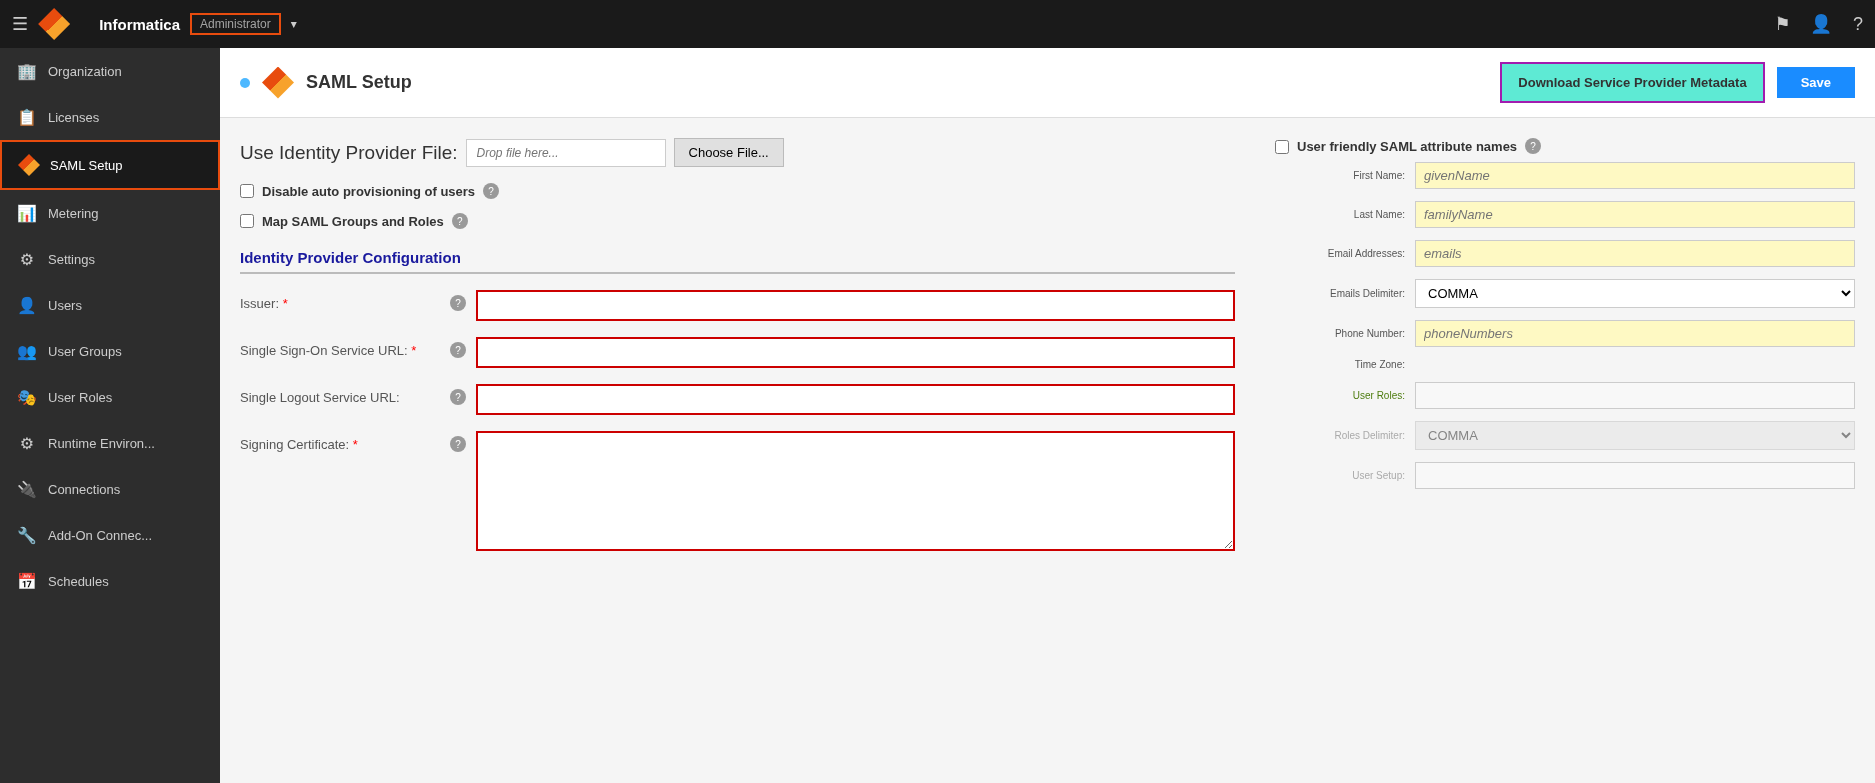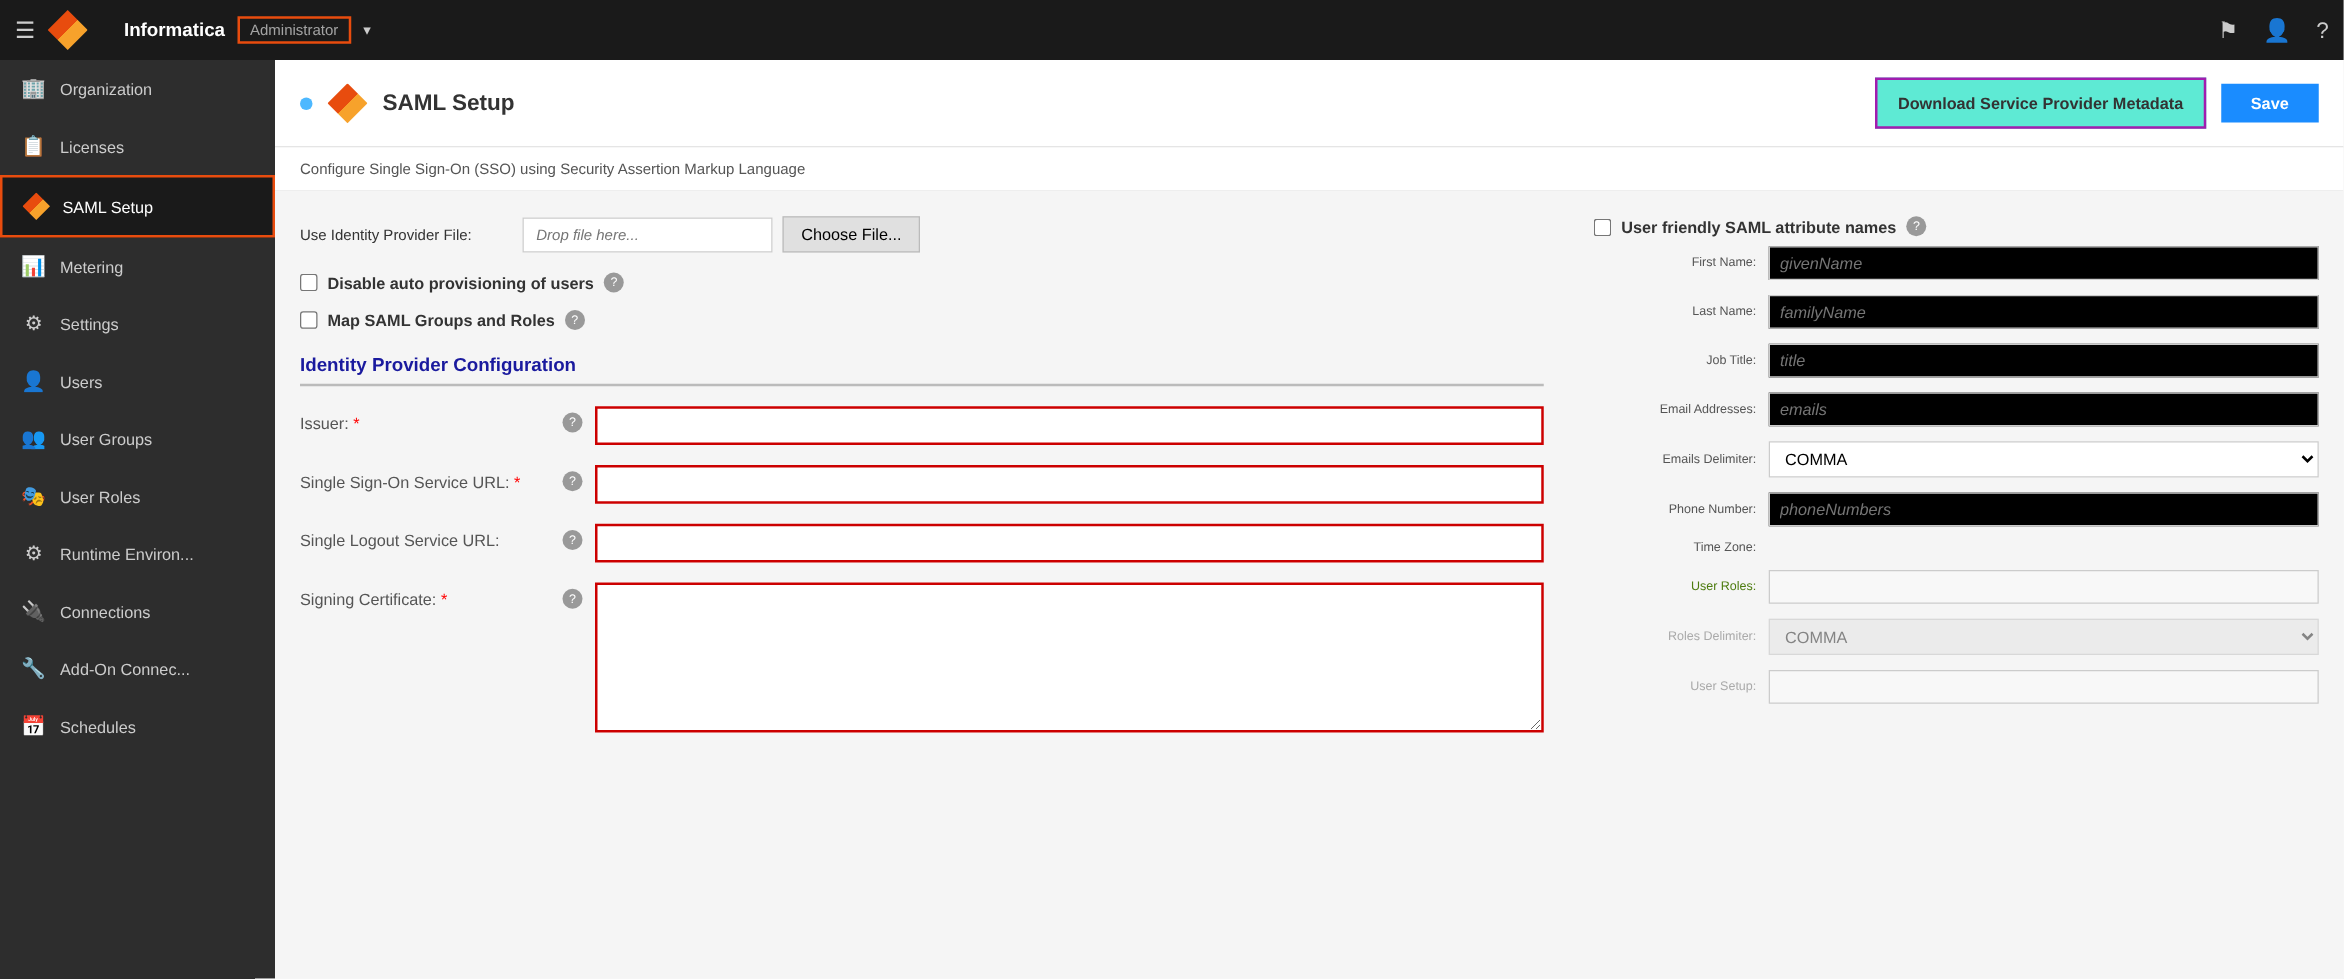--- a/index.html
+++ b/index.html
@@ -155,21 +155,21 @@
     }
 
     .file-upload-row {
       display: flex;
       align-items: center;
       gap: 8px;
       margin-bottom: 16px;
     }
     .file-upload-label {
       color: #333;
-      font-size: 12px;
+      font-size: 19px;
       white-space: nowrap;
       min-width: 170px;
     }
     .file-drop-input {
       border: 1px solid #ccc;
       background: #fff;
       padding: 6px 10px;
       font-size: 12px;
       color: #999;
       font-style: italic;
@@ -268,21 +268,21 @@
       color: #555;
       text-align: right;
     }
     .attr-field input[type="text"] {
       flex: 1;
       border: 1px solid #ccc;
       padding: 5px 8px;
       font-size: 13px;
       font-style: italic;
       color: #888;
-      background: #000000;
+      background: #fef9c3;
       outline: none;
     }
     .attr-field input[type="text"].disabled-field {
       background: #f0f0f0;
       color: #999;
     }
     .attr-field select {
       flex: 1;
       border: 1px solid #ccc;
       padding: 5px 8px;
@@ -388,21 +388,20 @@
   <div class="content-area">
 
     <div class="page-header">
       <div class="active-dot"></div>
       <div class="page-icon"></div>
       <span class="page-title">SAML Setup</span>
       <button class="btn-download">Download Service Provider Metadata</button>
       <button class="btn-save">Save</button>
     </div>
 
-    <div class="page-subtitle">Configure Single Sign-On (SSO) using Security Assertion Markup Language</div>
 
     <div class="page-body">
       <div class="form-area">
 
         <div class="left-col">
 
           <div class="file-upload-row">
             <span class="file-upload-label">Use Identity Provider File:</span>
             <input type="text" class="file-drop-input" readonly="" placeholder="Drop file here..." style="">
             <button class="choose-file-btn">Choose File...</button>
@@ -470,24 +469,20 @@
           <div class="attr-field">
             <label>First Name:</label>
             <input type="text" placeholder="givenName" style="">
           </div>
 
           <div class="attr-field">
             <label>Last Name:</label>
             <input type="text" placeholder="familyName" style="">
           </div>
 
-          <div class="attr-field">
-            <label>Job Title:</label>
-            <input type="text" placeholder="title" style="">
-          </div>
 
           <div class="attr-field">
             <label>Email Addresses:</label>
             <input type="text" placeholder="emails" style="">
           </div>
 
           <div class="attr-field">
             <label>Emails Delimiter:</label>
             <select>
               <option value="COMMA">COMMA</option>

